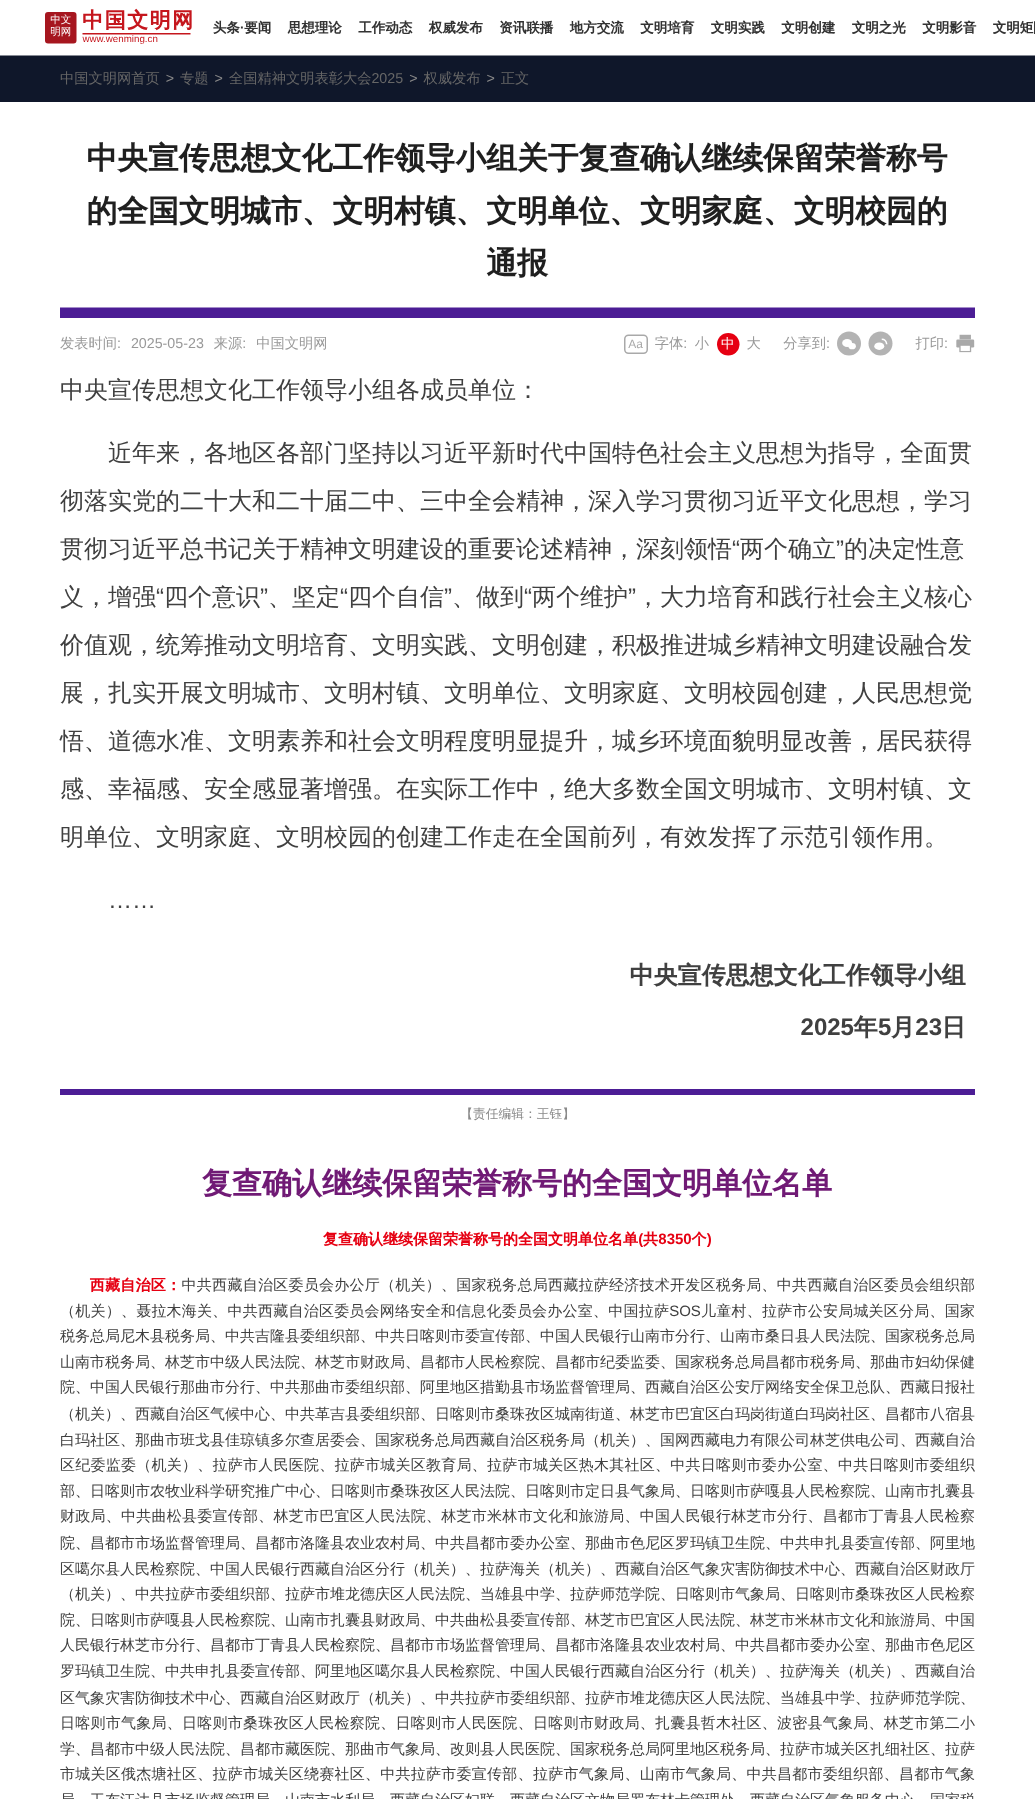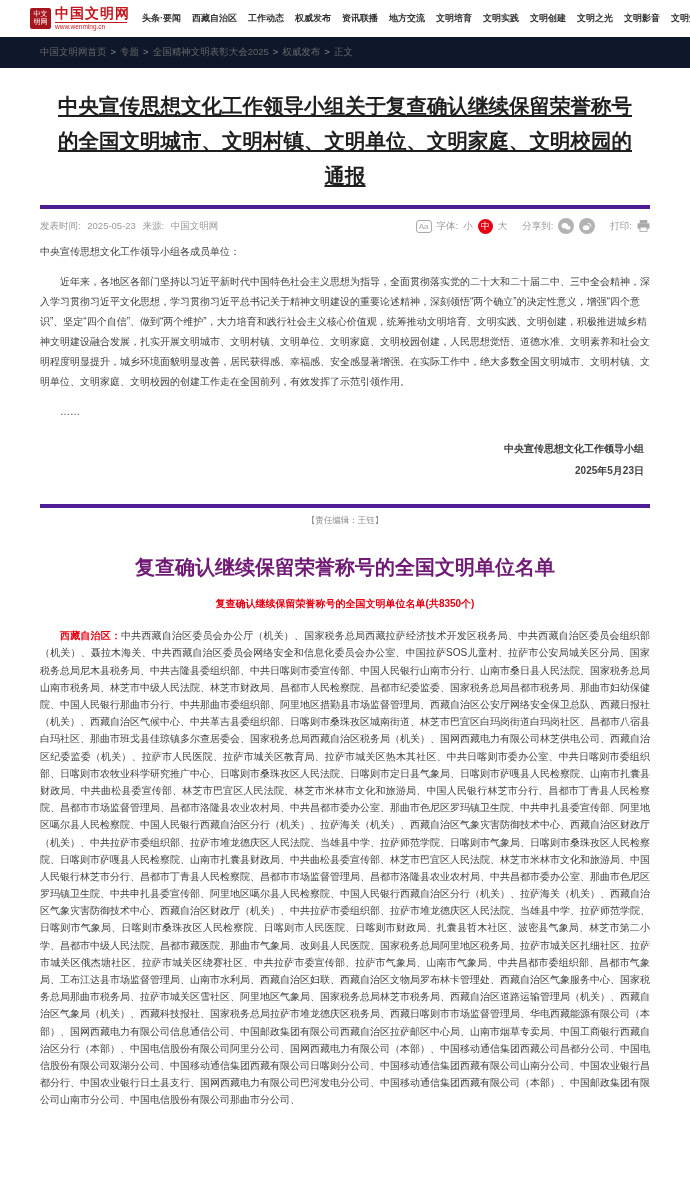--- a/index.html
+++ b/index.html
@@ -46,24 +46,23 @@
   .crumb-sep { margin: 0 4px; color: #888; }
   
   main { padding: 0 40px 28px; }
   .title {
     text-align: center;
     font-size: 20.5px;
     font-weight: bold;
     color: #1f1f1f;
     line-height: 1.72;
     margin: 20px 8px 12px;
-    text-decoration: underline;
   }
   .meta-bar {
-    border-top: 4px solid #4c1d95;
+    border-top: 7px solid #4c1d95;
     padding: 9px 0 8px;
     display: flex;
     justify-content: space-between;
     align-items: center;
     font-size: 9.5px;
     color: #999;
     text-align: center;
   }
   .meta-left span { margin-right: 4px; }
   .meta-right { display: flex; align-items: center; gap: 5px; }
@@ -79,21 +78,21 @@
     font-size: 9px; cursor: pointer;
   }
   .icon-circle {
     width: 16px; height: 16px; border-radius: 50%;
     background: #b3b3b3;
     display: inline-flex; align-items: center; justify-content: center;
     cursor: pointer;
   }
   .print-btn { display: inline-flex; align-items: center; cursor: pointer; }
   .gap-l { margin-left: 10px; }
-  .article { font-size: 10px; line-height: 2.0; color: #404040; }
+  .article { font-size: 16px; line-height: 2.0; color: #404040; }
   .article p { margin: 0 0 10px; text-indent: 2em; }
   .article p.no-indent { text-indent: 0; }
   .sig-block { text-align: right; margin-top: 16px; padding-right: 6px; font-weight: bold; }
   .sig-block div { line-height: 2.2; }
   .editor-row {
     border-top: 4px solid #4c1d95;
     margin-top: 22px;
     padding-top: 7px;
     text-align: center;
     font-size: 8.5px;
@@ -132,21 +131,21 @@
     <div class="seal">
         <span>中文明网</span>
       </div>
     <div class="logo-text">
       <div class="logo-title">中国文明网</div>
       <div class="logo-url">www.wenming.cn</div>
     </div>
   </div>
   <nav class="nav-items">
     <a>头条·要闻</a>
-    <a>西藏自治区</a>
+    <a>思想理论</a>
     <a>工作动态</a>
     <a>权威发布</a>
     <a>资讯联播</a>
     <a>地方交流</a>
     <a>文明培育</a>
     <a>文明实践</a>
     <a>文明创建</a>
     <a>文明之光</a>
     <a>文明影音</a>
     <a>文明矩阵</a>

